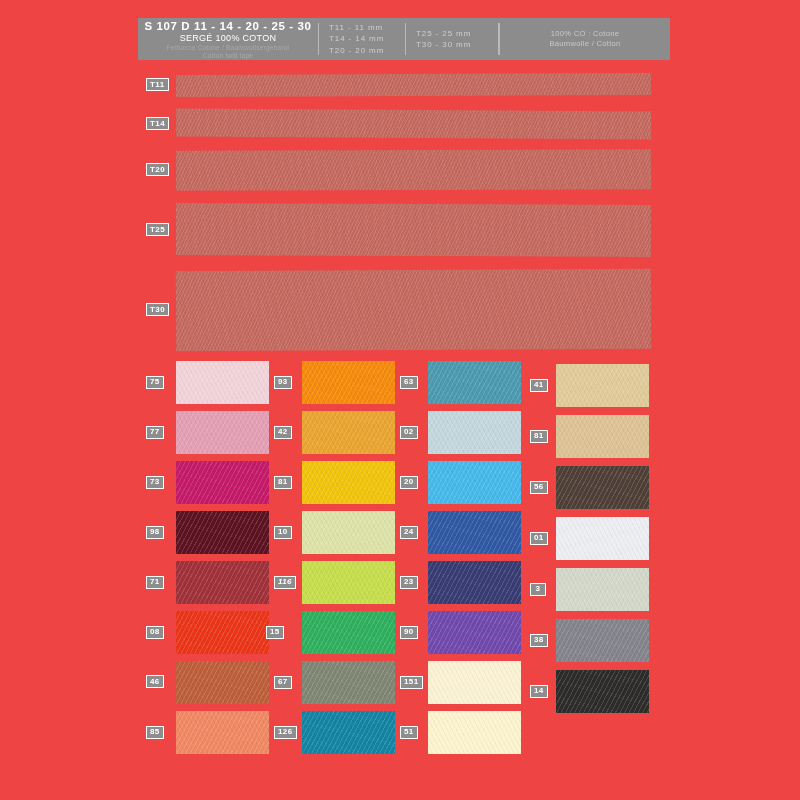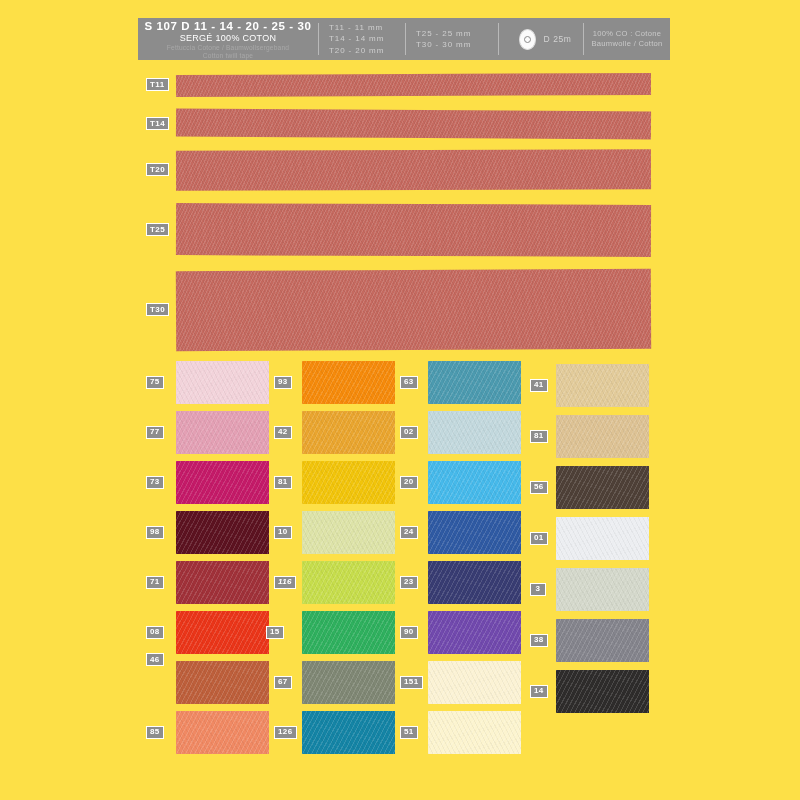--- a/index.html
+++ b/index.html
@@ -9,21 +9,21 @@
     height: 800px;
     background: #ffffff;
     font-family: "Liberation Sans", sans-serif;
     overflow: hidden;
   }
 
   #card {
     position: absolute;
     left: 0; top: 0;
     width: 800px; height: 800px;
-    background: #fde047;
+    background: #ef4444;
   }
 
   
   #header {
     position: absolute;
     left: 138px; top: 18px;
     width: 532px; height: 42px;
     background: #8c8c8c;
     display: flex;
     align-items: stretch;
@@ -204,26 +204,20 @@
 
     <div class="hdr-divider"></div>
 
     <div class="hdr-cell" id="hdr-widths-b">
       <div class="width-line">T25 - 25 mm</div>
       <div class="width-line">T30 - 30 mm</div>
     </div>
 
     <div class="hdr-divider"></div>
 
-    <div class="hdr-cell" id="hdr-spool">
-      <div id="spool-icon">
-        <div class="hole"></div>
-      </div>
-      <div id="spool-label">D 25m</div>
-    </div>
 
     <div class="hdr-divider"></div>
 
     <div class="hdr-cell" id="hdr-fiber">
       <div class="fiber-line">100% CO : Cotone</div>
       <div class="fiber-line">Baumwolle / Cotton</div>
     </div>
 
   </div>
 
@@ -246,21 +240,21 @@
       <div class="code-tag" style="left: 146px; top: 425.5px;">77</div>
       <div class="swatch" style="left: 176px; top: 411px; width: 93px; height: 43px; background-color: rgb(227, 160, 180);"></div>
       <div class="code-tag" style="left: 146px; top: 475.5px;">73</div>
       <div class="swatch" style="left: 176px; top: 461px; width: 93px; height: 43px; background-color: rgb(196, 26, 104);"></div>
       <div class="code-tag" style="left: 146px; top: 525.5px;">98</div>
       <div class="swatch" style="left: 176px; top: 511px; width: 93px; height: 43px; background-color: rgb(92, 18, 32);"></div>
       <div class="code-tag" style="left: 146px; top: 575.5px;">71</div>
       <div class="swatch" style="left: 176px; top: 561px; width: 93px; height: 43px; background-color: rgb(160, 49, 57);"></div>
       <div class="code-tag" style="left: 146px; top: 625.5px;">08</div>
       <div class="swatch" style="left: 176px; top: 611px; width: 93px; height: 43px; background-color: rgb(234, 53, 25);"></div>
-      <div class="code-tag" style="left: 146px; top: 653px;">46</div>
+      <div class="code-tag" style="left: 146px; top: 675px;">46</div>
       <div class="swatch" style="left: 176px; top: 661px; width: 93px; height: 43px; background-color: rgb(189, 95, 59);"></div>
       <div class="code-tag" style="left: 146px; top: 725.5px;">85</div>
       <div class="swatch" style="left: 176px; top: 711px; width: 93px; height: 43px; background-color: rgb(240, 137, 99);"></div>
       <div class="code-tag" style="left: 274px; top: 375.5px;">93</div>
       <div class="swatch" style="left: 302px; top: 361px; width: 93px; height: 43px; background-color: rgb(245, 138, 11);"></div>
       <div class="code-tag" style="left: 274px; top: 425.5px;">42</div>
       <div class="swatch" style="left: 302px; top: 411px; width: 93px; height: 43px; background-color: rgb(233, 165, 47);"></div>
       <div class="code-tag" style="left: 274px; top: 475.5px;">81</div>
       <div class="swatch" style="left: 302px; top: 461px; width: 93px; height: 43px; background-color: rgb(241, 196, 11);"></div>
       <div class="code-tag" style="left: 274px; top: 525.5px;">10</div>

